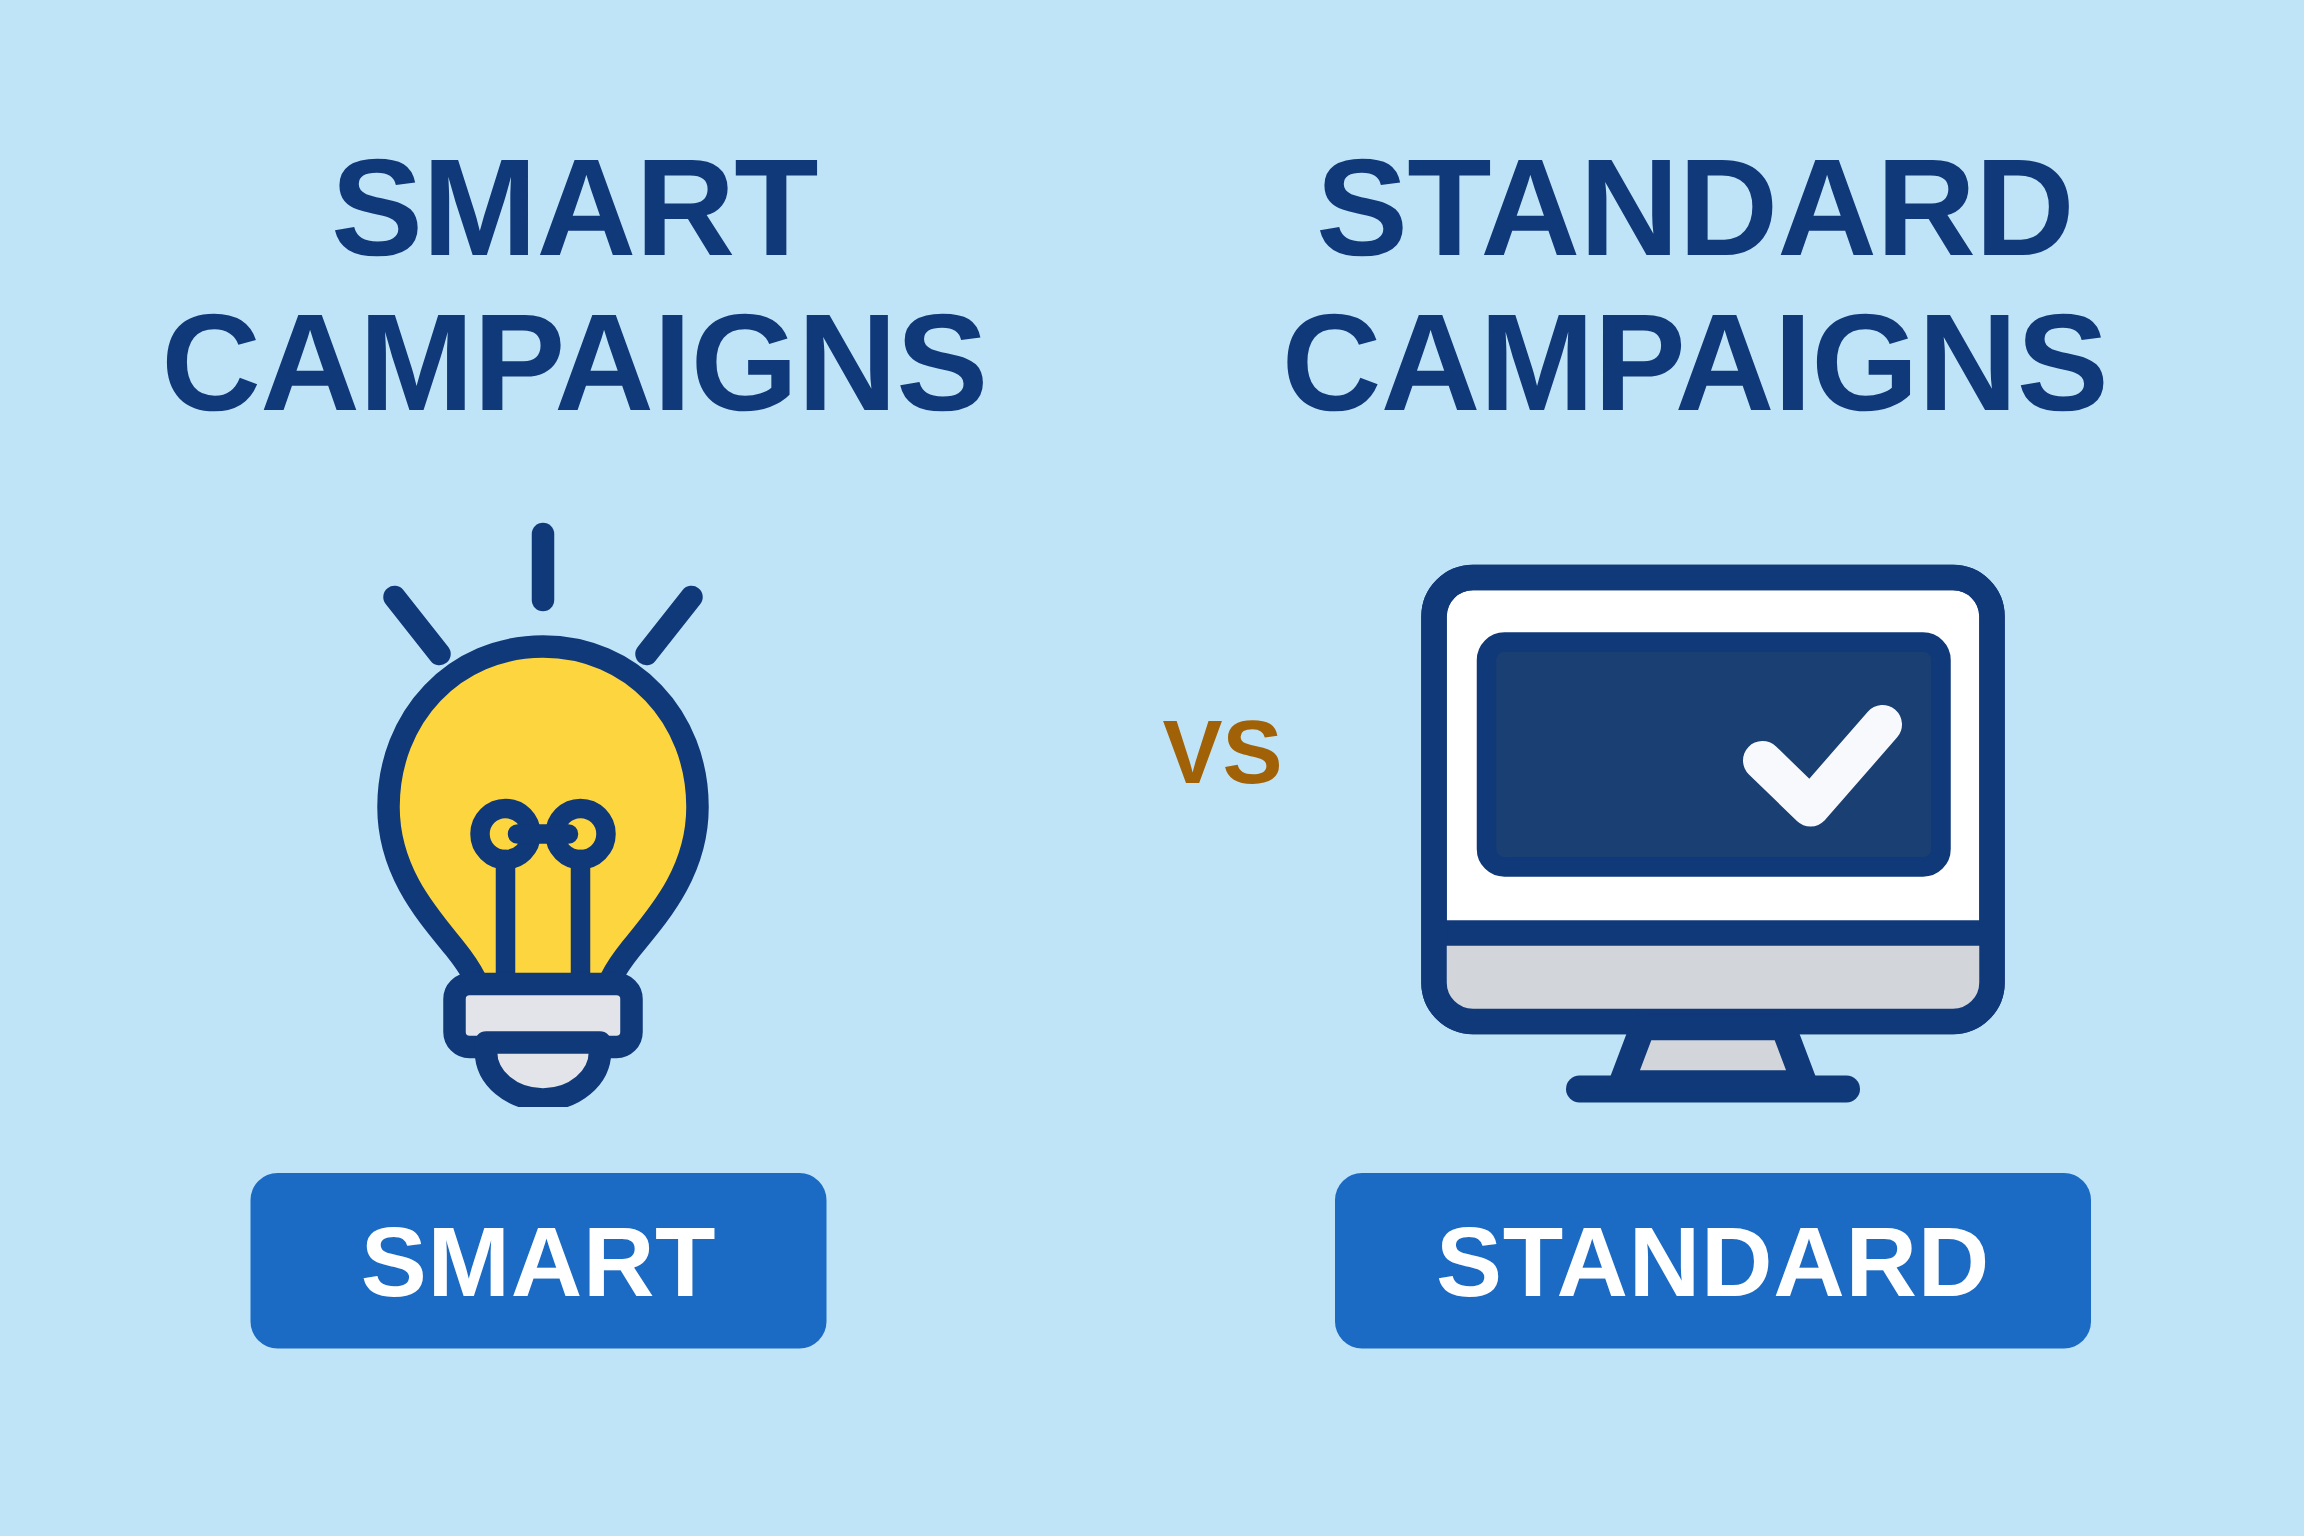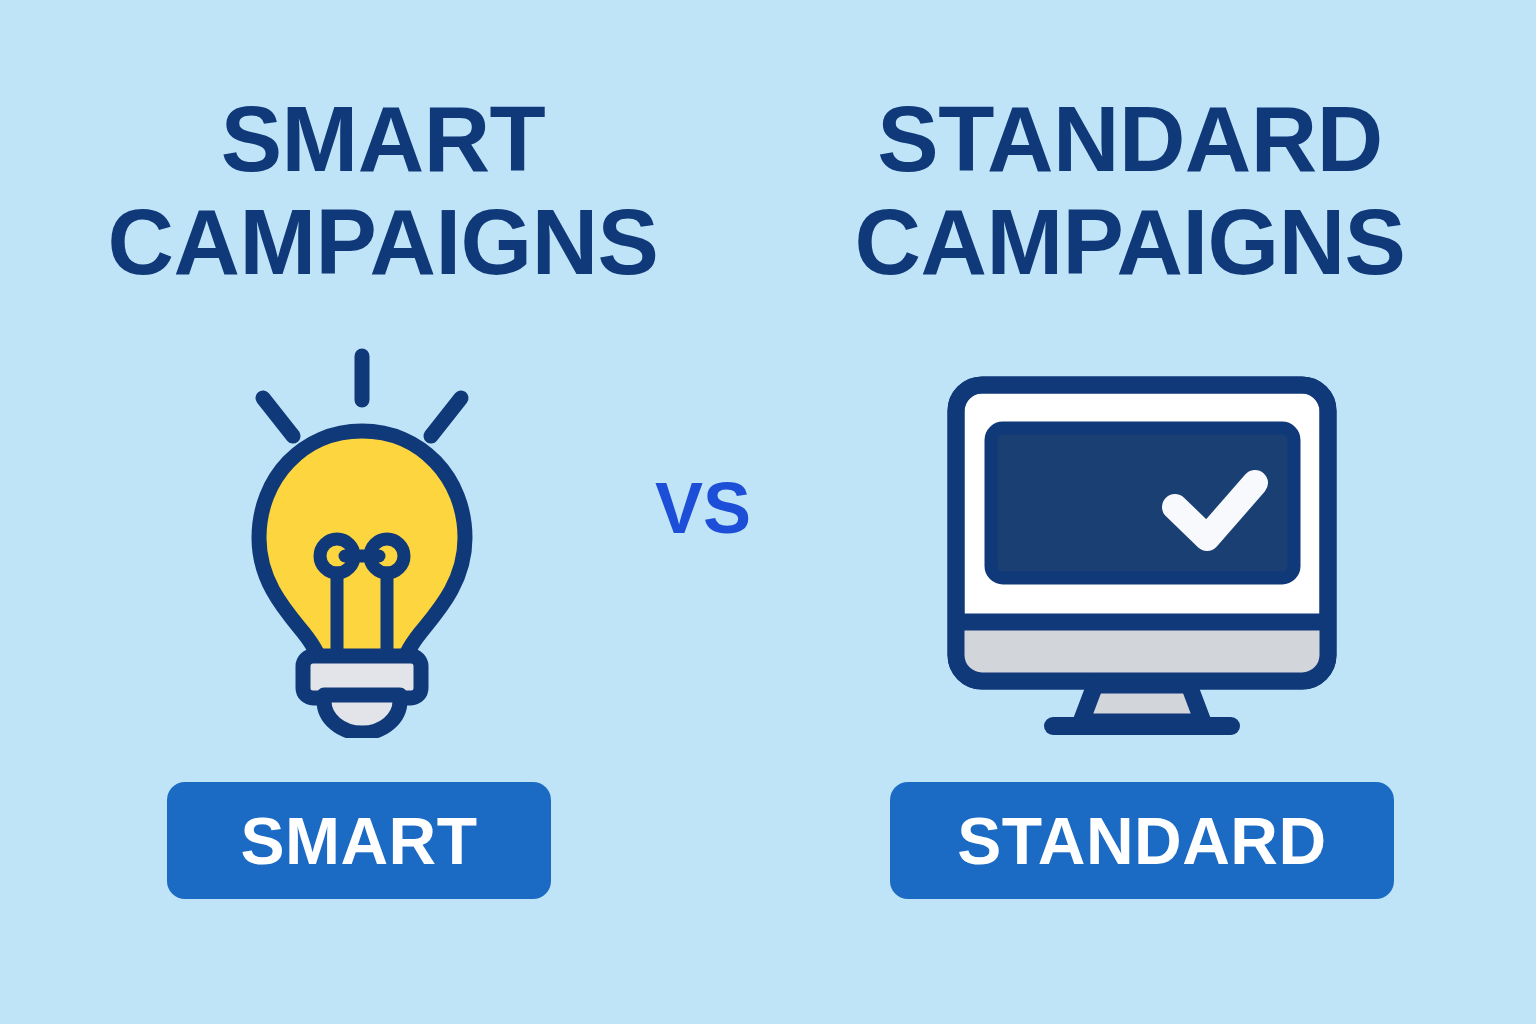--- a/index.html
+++ b/index.html
@@ -34,24 +34,24 @@
   }
   .heading-left  { left: 18px;  top: 88px;  width: 640px; }
   .heading-right { left: 760px; top: 88px;  width: 650px; }
 
   
   .vs-label {
     position: absolute;
     left: 610px;
     top: 472px;
     width: 200px;
-    text-align: left;
-    color: #1d4ed8;
+    text-align: right;
+    color: #a16207;
     font-weight: 700;
-    font-size: 72px;
+    font-size: 60px;
     line-height: 1;
   }
 
   
   .icon-wrap { position: absolute; }
   .bulb-wrap    { left: 176px; top: 338px; width: 290px;  height: 400px; }
   .monitor-wrap { left: 880px; top: 360px; width: 420px;  height: 380px; }
 
   
   .pill {

